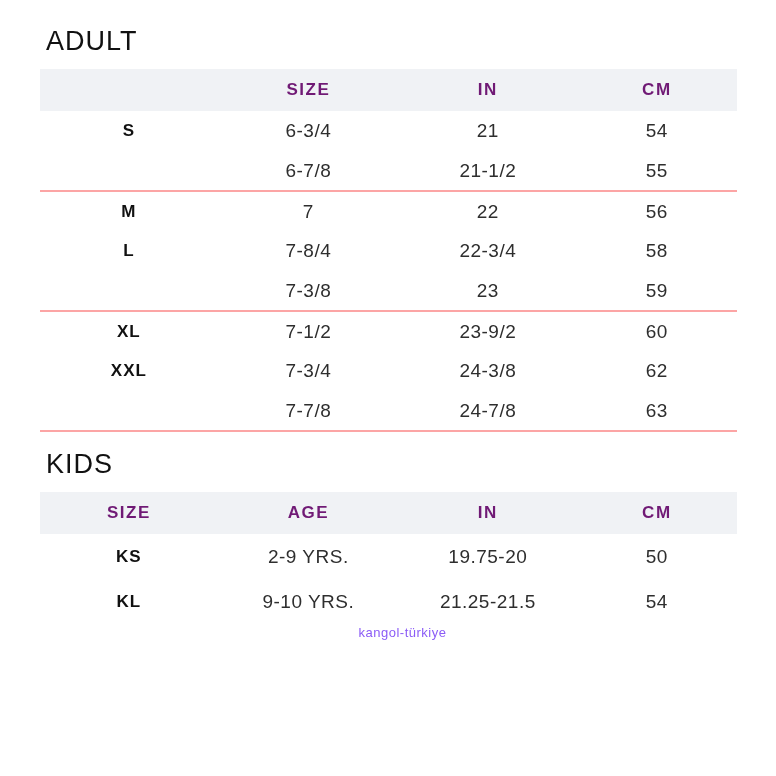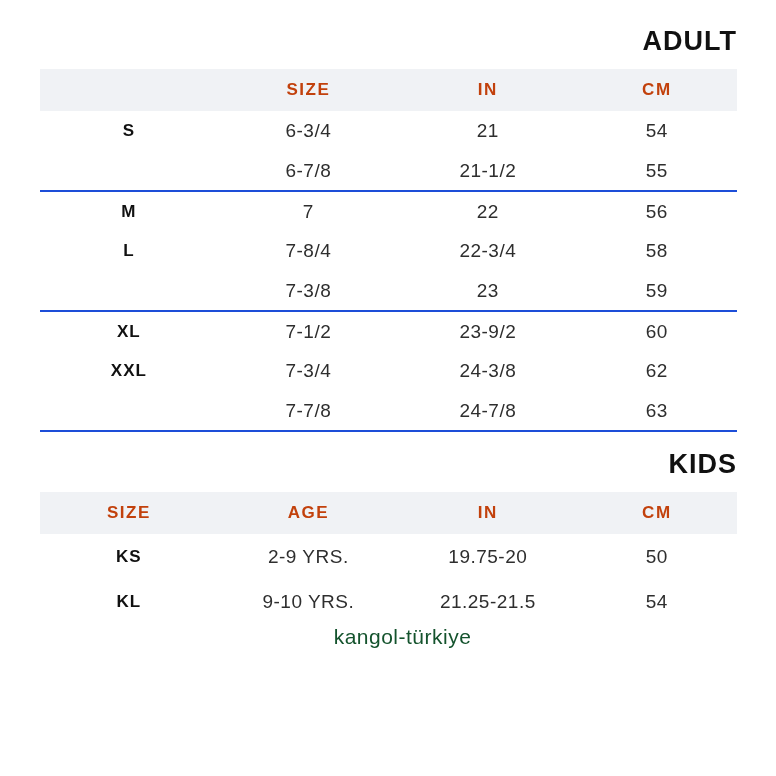--- a/index.html
+++ b/index.html
@@ -9,67 +9,66 @@
     font-family: "Liberation Sans", sans-serif;
     overflow: hidden;
   }
   .page {
     width: 776px; height: 776px;
     padding: 26px 39px 0 40px;
     background: #ffffff;
   }
   .section-title {
     font-size: 27px;
-    font-weight: 700;
+    font-weight: 400;
     letter-spacing: 1px;
     color: #111111;
     margin: 0 0 13px 6px;
     line-height: 30px;
-    text-align: right;
   }
   .section-title.kids { margin-top: 17px; }
   table {
     width: 100%;
     border-collapse: collapse;
     table-layout: fixed;
   }
   thead th {
     background: #f0f2f5;
     height: 42px;
     font-size: 17px;
     font-weight: 700;
     letter-spacing: 1.5px;
-    color: #c2410c;
+    color: #701a75;
     text-align: center;
     padding: 0;
   }
   tbody td {
     height: 40px;
     text-align: center;
     vertical-align: middle;
     font-size: 19px;
     font-weight: 300;
     letter-spacing: 0.5px;
     color: #2e2e2e;
     padding: 0;
   }
   tbody td.label-col {
     font-size: 17px;
     font-weight: 700;
     letter-spacing: 1px;
     color: #111111;
   }
-  tr.group-end td { border-bottom: 2px solid #1d4ed8; }
+  tr.group-end td { border-bottom: 2px solid #fca5a5; }
   .kids-table tbody td { height: 45px; }
   .footer-brand {
     text-align: center;
     padding-left: 28px;
     margin-top: 1px;
-    font-size: 21px;
-    color: #14532d;
+    font-size: 13px;
+    color: #8b5cf6;
     letter-spacing: 0.5px;
   }
 </style>
 </head>
 <body>
 
 <div class="page">
 
   <h2 class="section-title">ADULT</h2>
 

